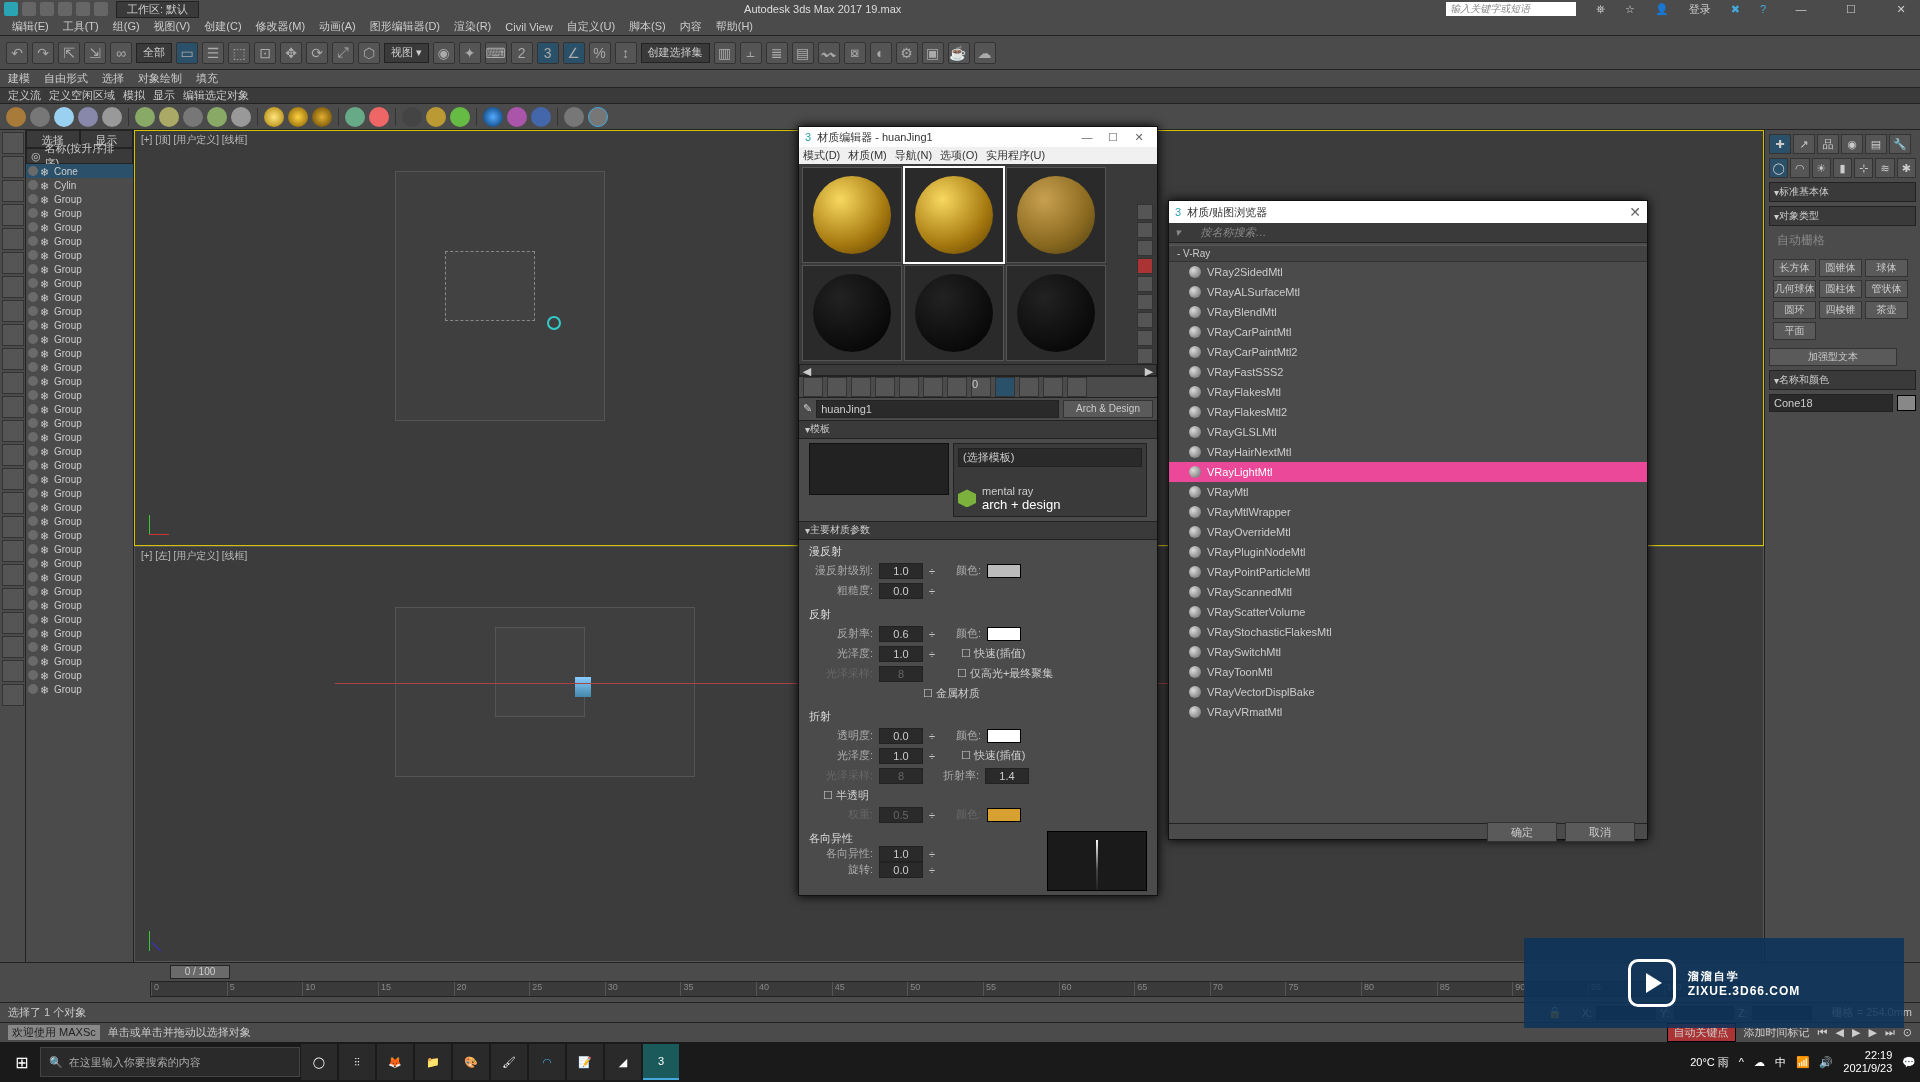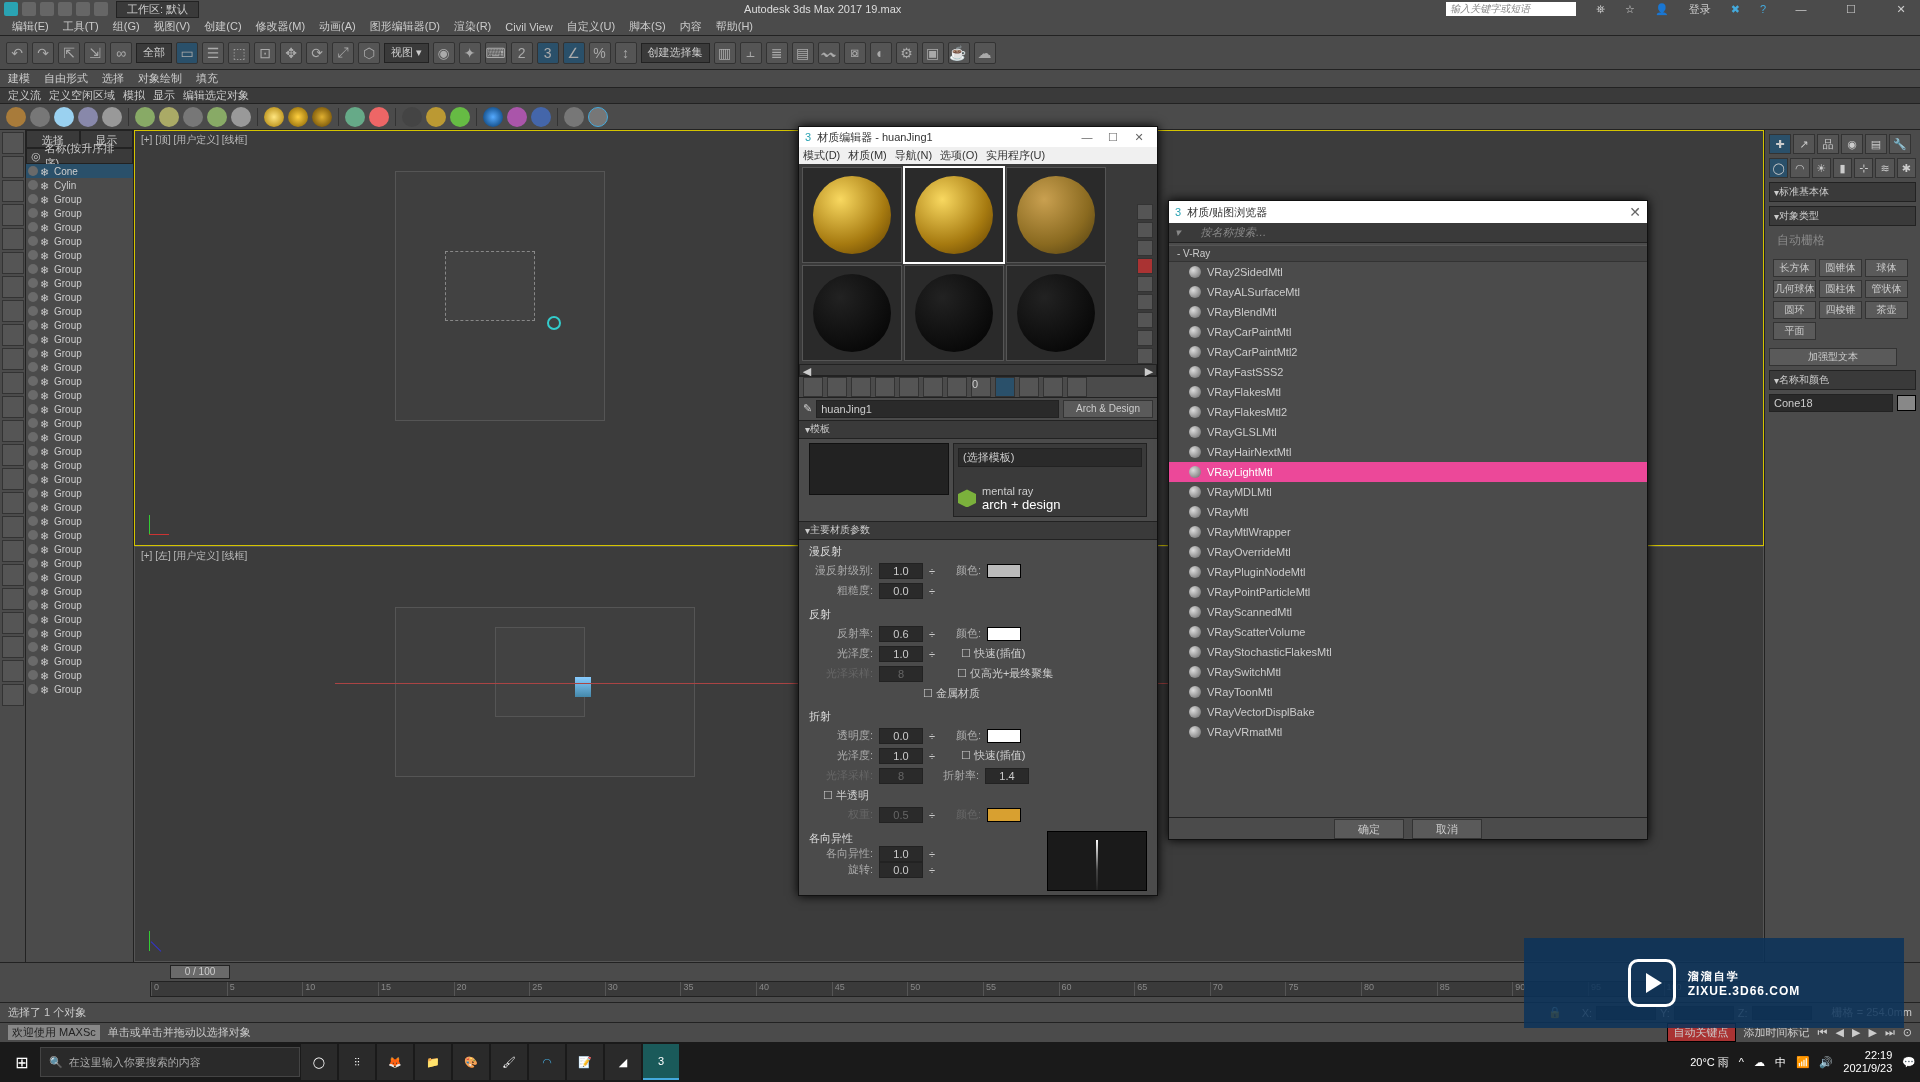--- a/index.html
+++ b/index.html
@@ -91,21 +91,21 @@
 
 .browser { position:absolute; top:200px; left:1168px; width:480px; height:640px; background:#4b4b4b; border:1px solid #111; box-shadow:0 0 10px #000; display:flex; flex-direction:column; }
 .browser .ttl { height:22px; background:#fff; color:#333; display:flex; align-items:center; padding:0 6px; font-size:11px;}
 .browser .ttl .cls { margin-left:auto; cursor:pointer; color:#666; font-size:14px;}
 .browser .srch { height:20px; background:#3a3a3a; border-bottom:1px solid #222; display:flex; align-items:center; padding:0 6px; color:#888; font-style:italic;}
 .browser .list { flex:1; overflow:hidden; padding:2px 0;}
 .browser .grp { padding:2px 8px; font-size:10px; background:#424242; border-top:1px solid #555; border-bottom:1px solid #333;}
 .browser .ent { height:20px; display:flex; align-items:center; padding:0 20px; font-size:11px; cursor:pointer; gap:6px;}
 .browser .ent .ball { width:12px; height:12px; border-radius:6px; background:radial-gradient(circle at 35% 35%,#ddd,#666);}
 .browser .ent.sel { background:#ec4899; color:#fff;}
-.browser .btnrow { height:22px; display:flex; justify-content:center; align-items:center; gap:8px; padding:0 12px; border-top:1px solid #222;}
+.browser .btnrow { height:16px; display:flex; justify-content:flex-end; align-items:center; gap:8px; padding:0 12px; border-top:1px solid #222;}
 .browser .btnrow .bt { width:70px; height:20px; background:#5a5a5a; border:1px solid #333; text-align:center; line-height:18px; cursor:pointer;}
 
 .watermark { position:absolute; bottom:54px; right:16px; width:380px; height:90px; background:rgba(10,50,90,0.85); display:flex; align-items:center; justify-content:center; gap:12px; color:#fff; font-size:26px; font-weight:600; letter-spacing:2px;}
 .watermark .play { width:48px; height:48px; border:3px solid #fff; border-radius:10px; display:flex; align-items:center; justify-content:center;}
 .watermark .play::after { content:""; border-left:16px solid #fff; border-top:10px solid transparent; border-bottom:10px solid transparent; margin-left:4px;}
 .watermark .sub { font-size:12px; letter-spacing:1px; display:block;}
 .statusright { margin-left:auto; display:flex; gap:8px; align-items:center;}
 .coords { display:flex; gap:4px; align-items:center;}
 .coords .cb { width:60px; height:14px; background:#2a2a2a; border:1px solid #222;}
 .sketch { position:absolute; border:1px solid #555; background:rgba(255,255,255,0.02);}
@@ -706,24 +706,20 @@
       <div class="ent">
         <div class="ball"></div>
         <span>VRayHairNextMtl</span>
       </div>
       <div class="ent sel">
         <div class="ball"></div>
         <span>VRayLightMtl</span>
       </div>
       <div class="ent">
         <div class="ball"></div>
-        <span>VRayMDLMtl</span>
-      </div>
-      <div class="ent">
-        <div class="ball"></div>
         <span>VRayMtl</span>
       </div>
       <div class="ent">
         <div class="ball"></div>
         <span>VRayMtlWrapper</span>
       </div>
       <div class="ent">
         <div class="ball"></div>
         <span>VRayOverrideMtl</span>
       </div>

